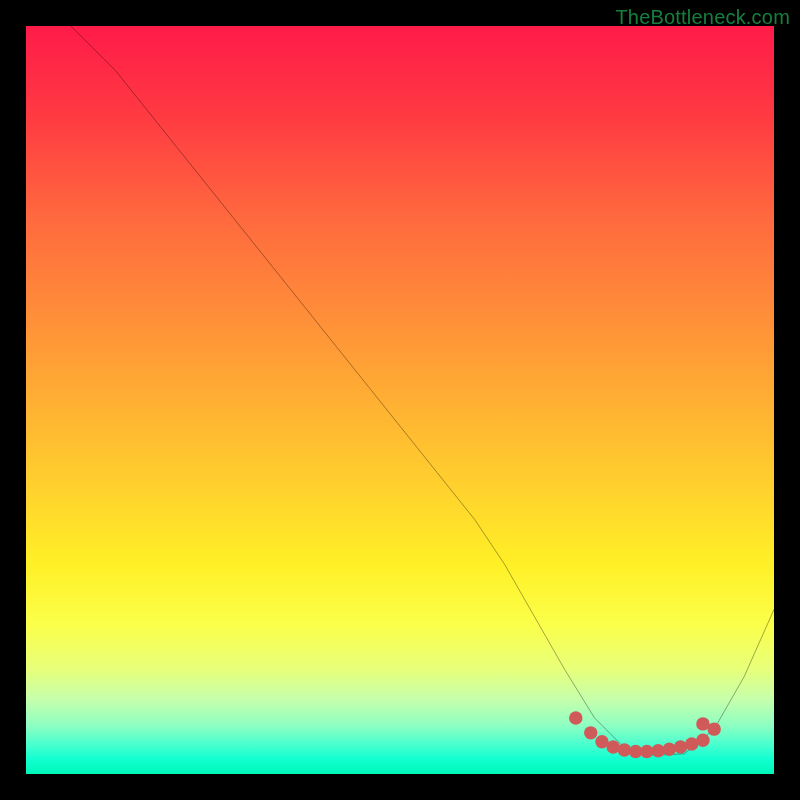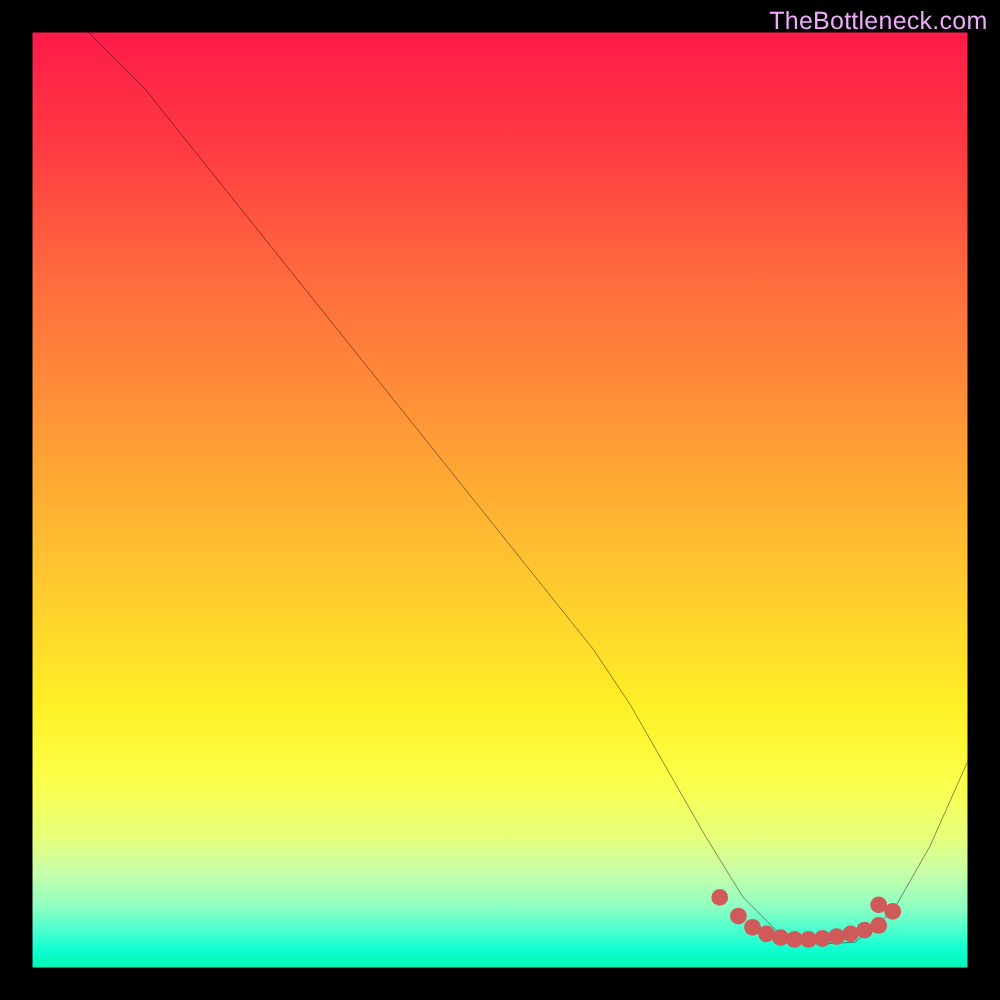--- a/index.html
+++ b/index.html
@@ -2,21 +2,21 @@
 <html><head>
 <meta charset="utf-8">
 <style>
   * { margin: 0; padding: 0; box-sizing: border-box; }
   html, body { width: 800px; height: 800px; overflow: hidden; }
   body { background: #000; font-family: Arial, sans-serif; position: relative; }
   .watermark {
     position: absolute;
     top: 6px;
     right: 10px;
-    color: #f0abfc;
+    color: #15803d;
     font-size: 20px;
     font-weight: 500;
     z-index: 10;
     letter-spacing: 0.2px;
   }
   .plot-area {
     position: absolute;
     left: 26px;
     top: 26px;
     width: 748px;

